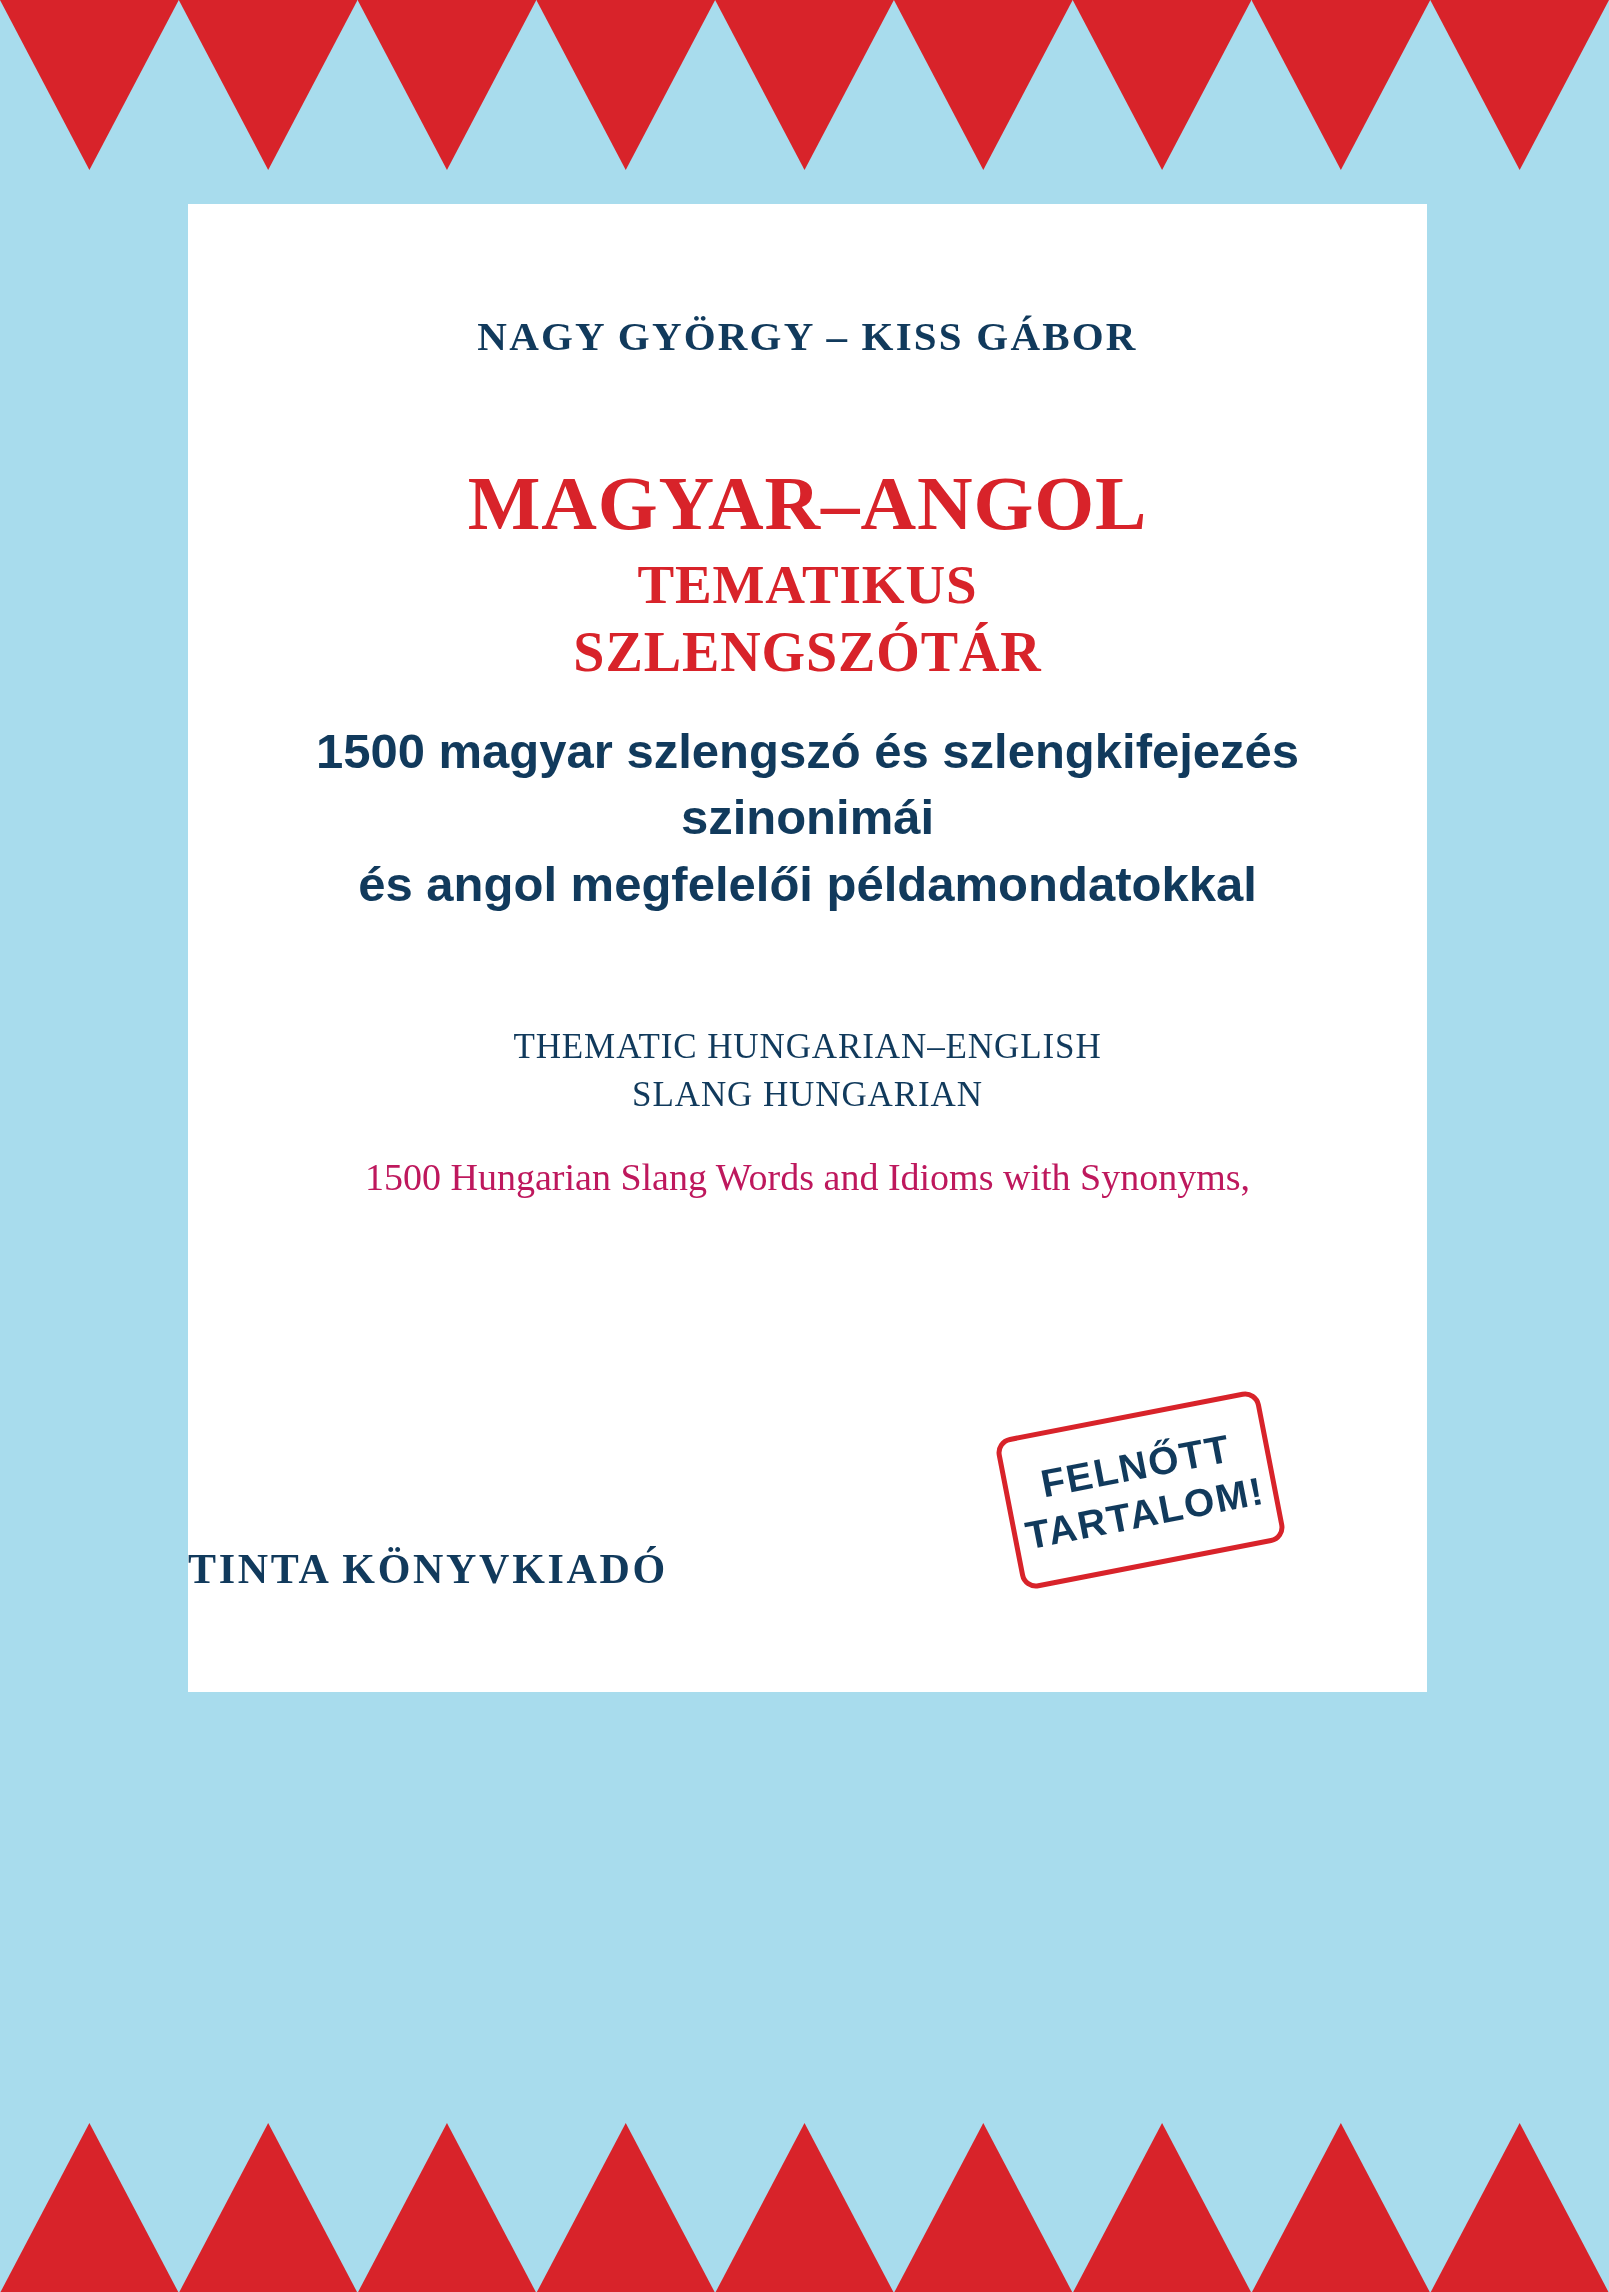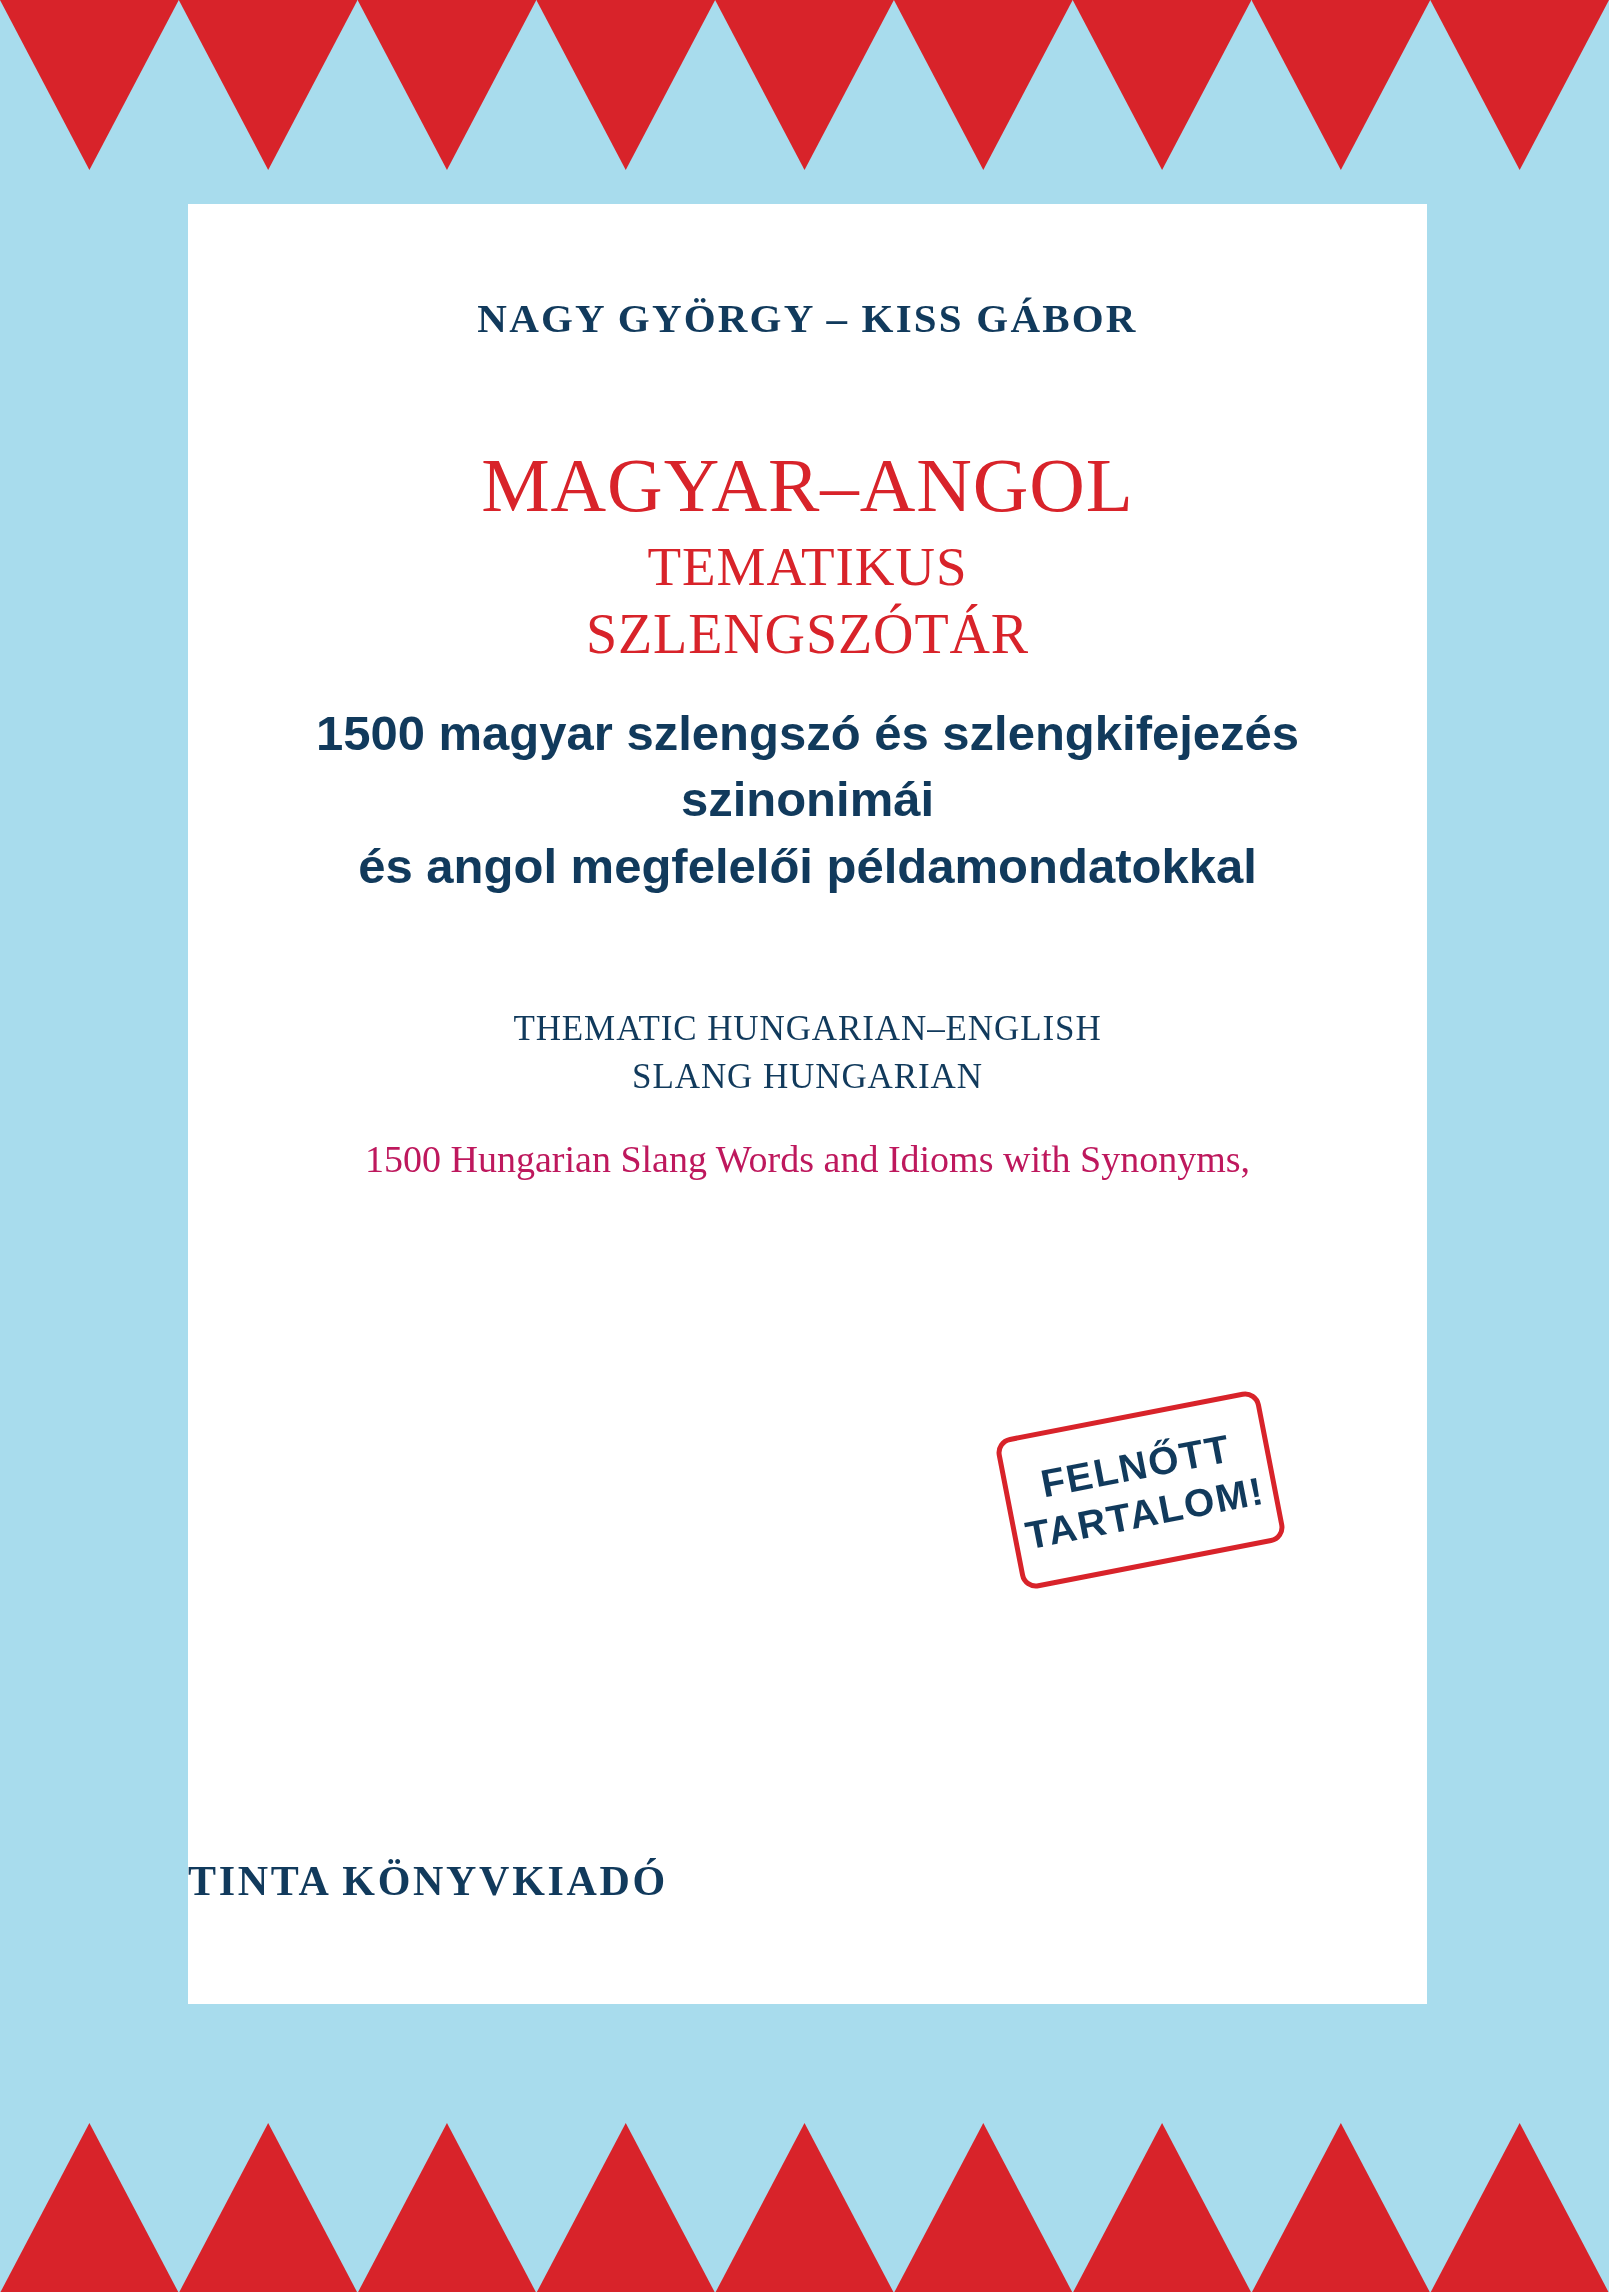--- a/index.html
+++ b/index.html
@@ -43,40 +43,40 @@
     background: #d8232a;
     clip-path: polygon(50% 0, 100% 100%, 0 100%);
   }
 
   
   .panel {
     position: absolute;
     left: 188px;
     top: 204px;
     width: 1239px;
-    height: 1800px;
+    height: 1488px;
     background: #ffffff;
     box-sizing: border-box;
-    padding: 0 81px;
+    padding: 18px 81px;
   }
 
   .authors {
     margin-top: 90px;
     text-align: center;
     color: #113a5c;
     font-size: 41px;
     font-weight: bold;
     letter-spacing: 2.2px;
   }
 
   .maintitle {
     margin-top: 97px;
     text-align: center;
     color: #d8232a;
-    font-weight: normal;
+    font-weight: bold;
     line-height: 1.22;
     letter-spacing: 0.9px;
   }
   .maintitle .l1 { font-size: 77px; }
   .maintitle .l2 { font-size: 55px; }
   .maintitle .l3 { font-size: 56px; }
 
   .subtitle-hu {
     margin-top: 32px;
     text-align: center;

